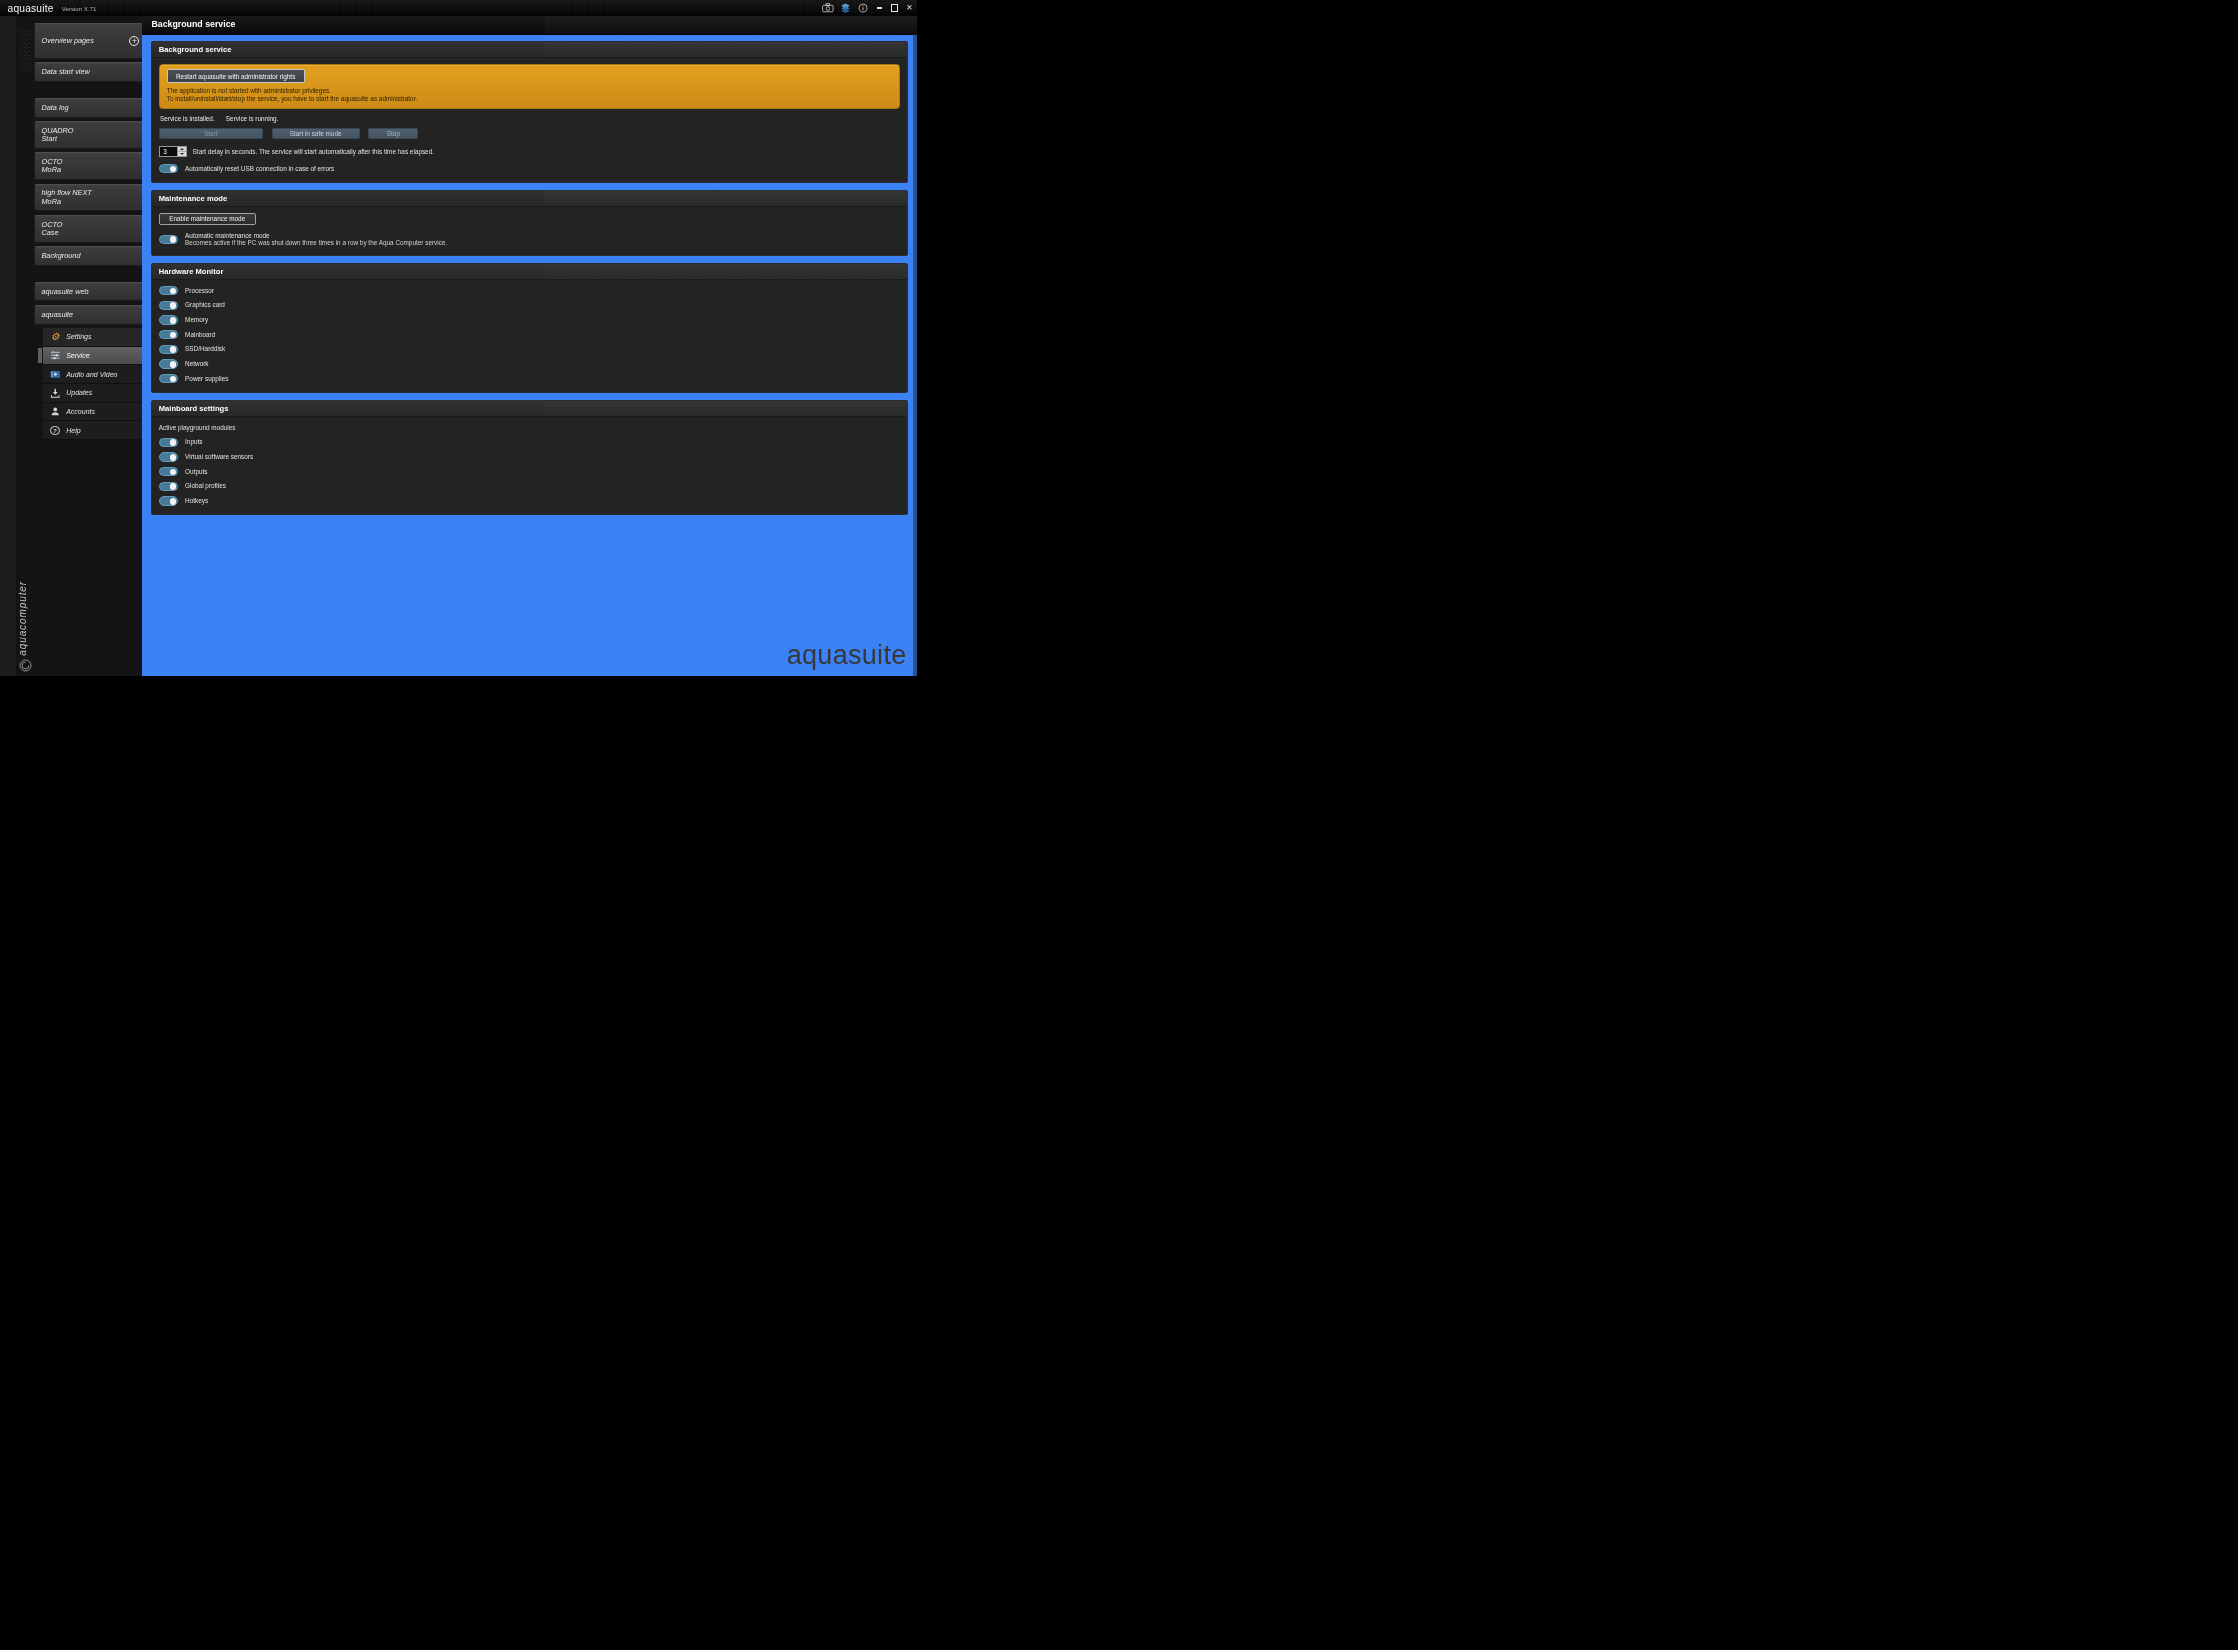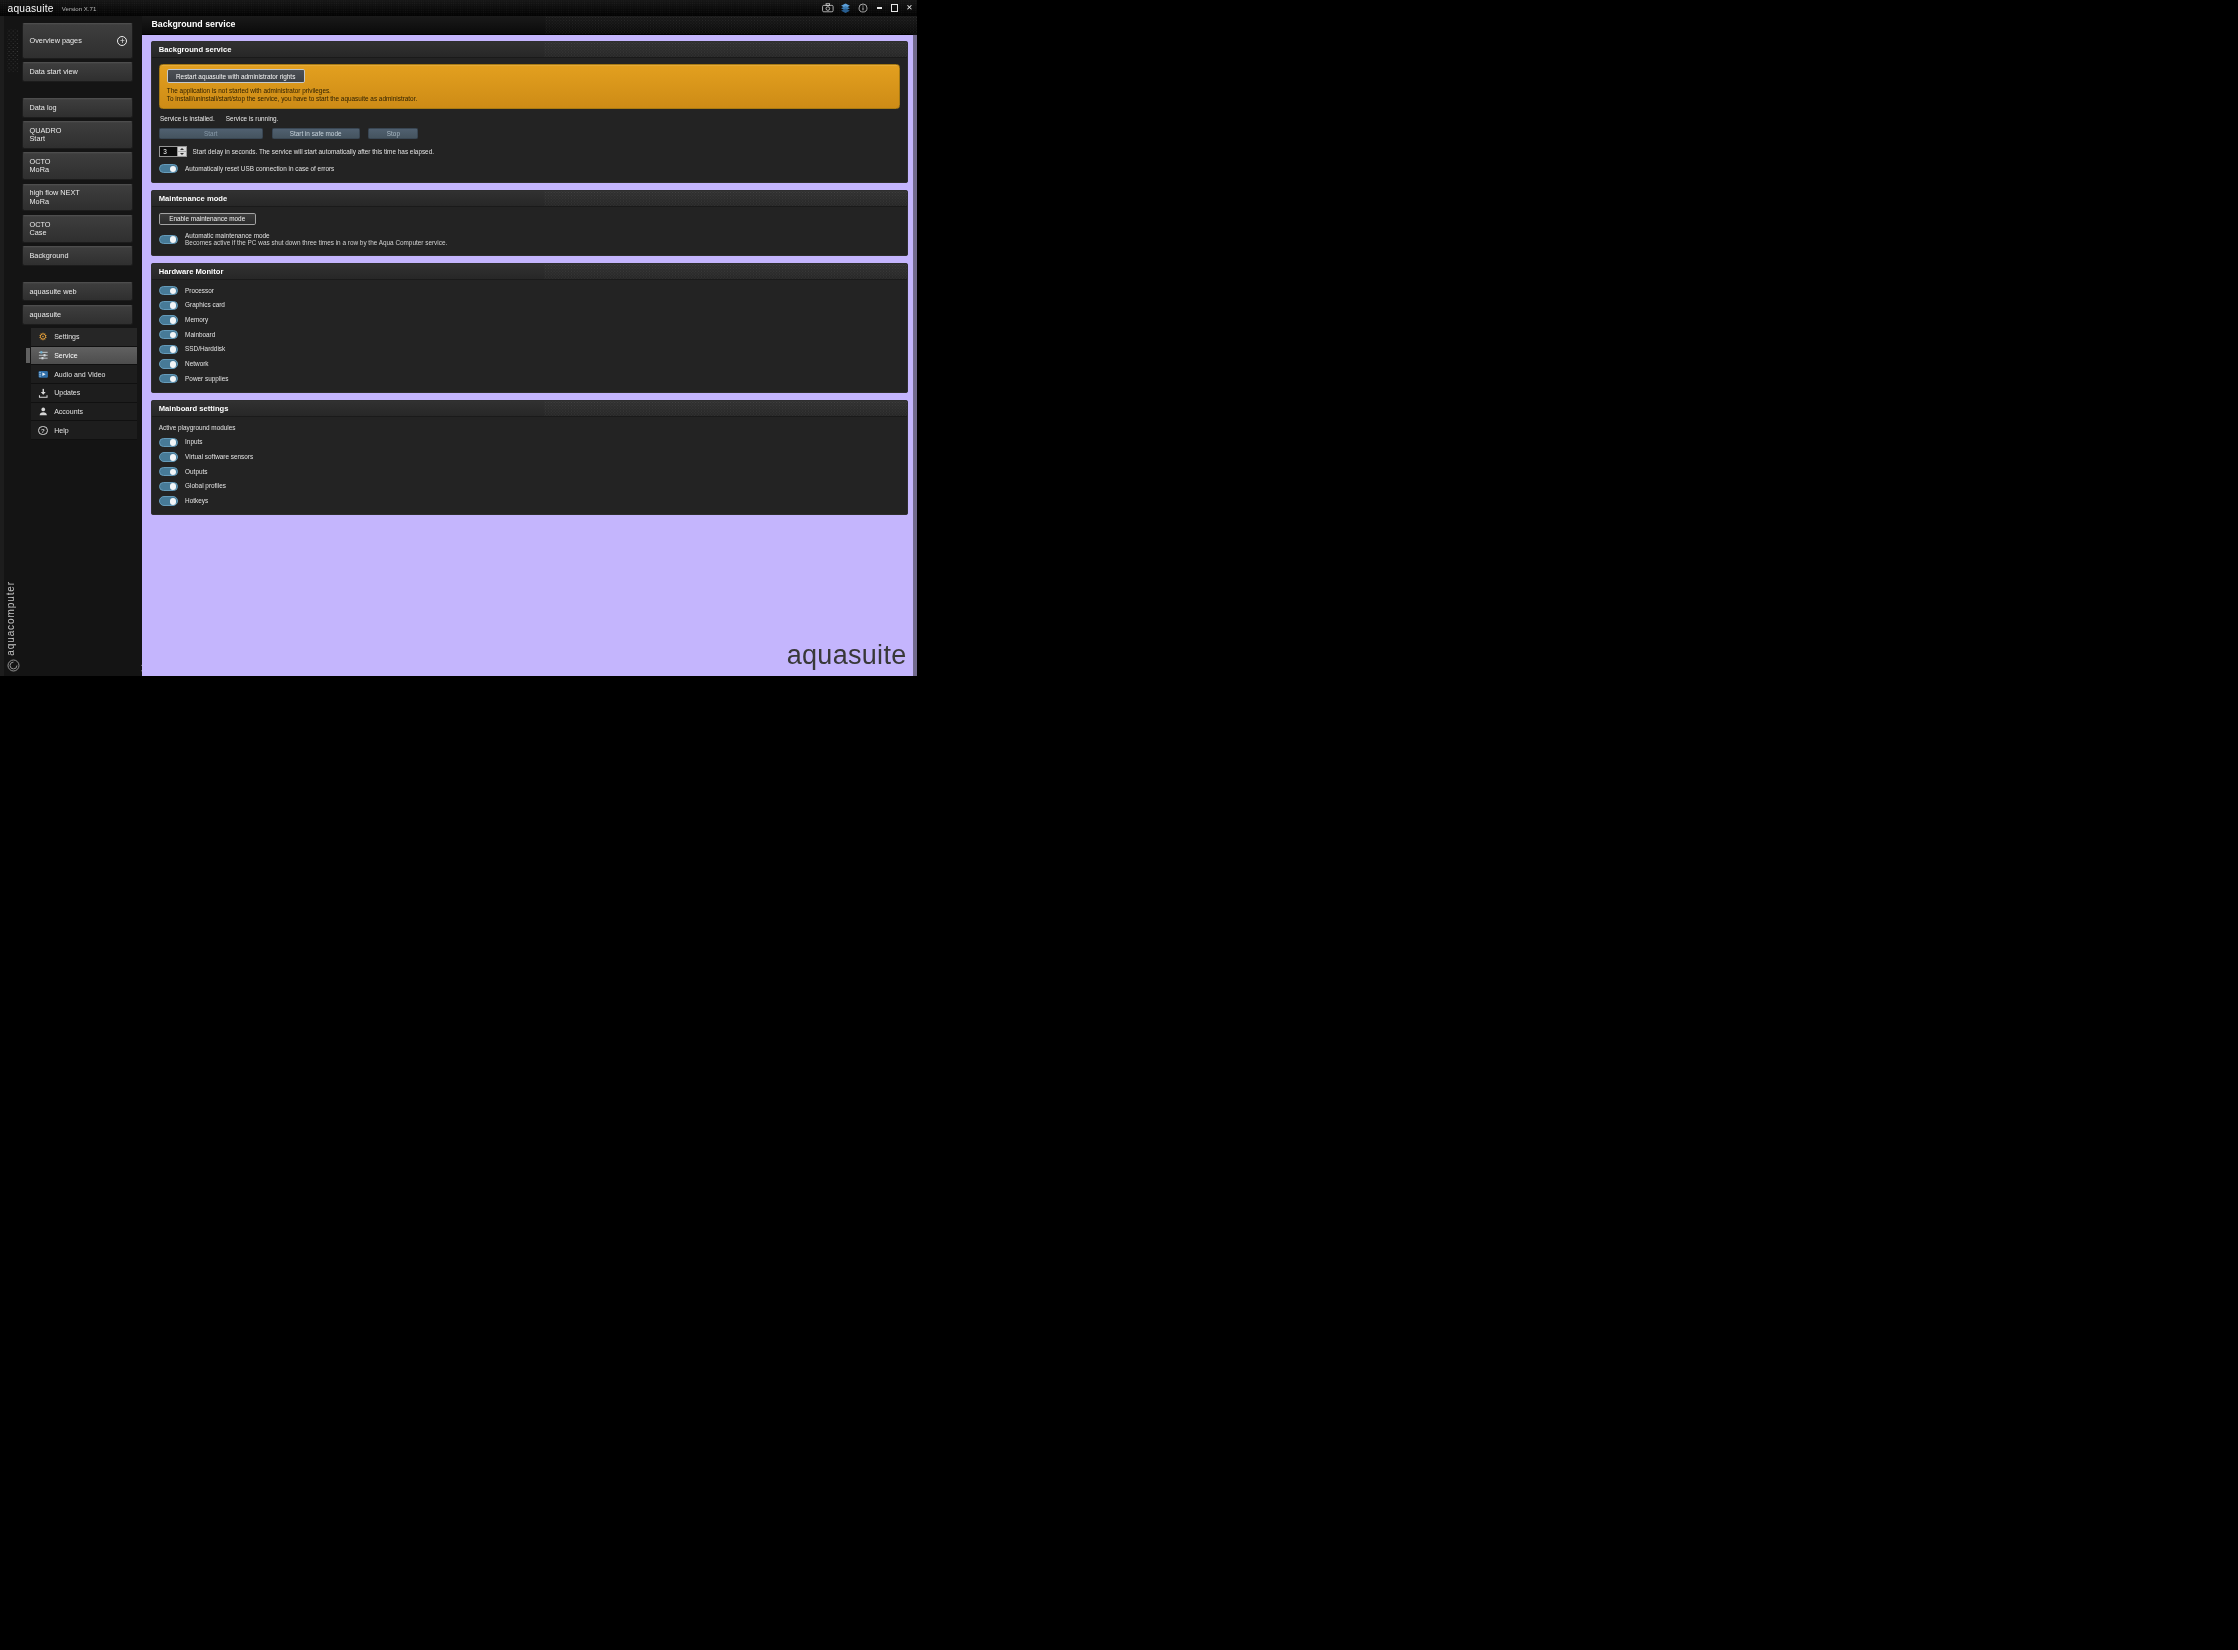--- a/index.html
+++ b/index.html
@@ -12,21 +12,21 @@
   .app-name{font-size:10.2px;color:#fafafa;letter-spacing:0.2px;margin-left:7.6px;}
   .app-version{font-size:6.1px;color:#b5b5b5;margin-left:8.2px;margin-top:1.8px;}
   .tb-right{margin-left:auto;display:flex;align-items:center;gap:0;}
   .tb-icon{width:17.5px;height:16px;display:flex;align-items:center;justify-content:center;cursor:pointer;}
   .winctl{width:15px;height:16px;display:flex;align-items:center;justify-content:center;color:#e6e6e6;cursor:pointer;}
   .min-glyph{display:block;width:5.8px;height:1.2px;background:#e6e6e6;}
   .max-glyph{display:block;width:5.3px;height:5.3px;border:0.8px solid #e6e6e6;}
   .close-glyph{font-size:7.6px;line-height:7.6px;color:#f2f2f2;}
 
   
-  .sidebar{position:absolute;left:4px;top:16px;bottom:0;width:142px;background:#141414;border-right:0.6px solid #000;}
+  .sidebar{position:absolute;left:16px;top:16px;bottom:0;width:142px;background:#141414;border-right:0.6px solid #000;font-style:italic;}
   .grip{position:absolute;left:2.9px;top:13px;width:11.7px;height:43px;
     background-image:radial-gradient(#4e4e4e 0.6px,transparent 0.8px),radial-gradient(#3a3a3a 0.6px,transparent 0.8px);
     background-size:4.1px 4.1px,4.1px 4.1px;background-position:0 0,2px 2px;}
   .sb-items{padding:7px 0 0 17.5px;width:111px;}
   .sb-item{position:relative;box-sizing:border-box;width:111px;background:linear-gradient(#3e3e3e,#2f2f2f);
     border:0.6px solid #1c1c1c;border-top-color:#4d4d4d;border-radius:2.3px;color:#eaeaea;font-size:7.3px;
     line-height:8.2px;padding:4.7px 7px;margin-bottom:3.5px;white-space:pre-line;cursor:pointer;
     box-shadow:inset 0 0.6px 0 rgba(255,255,255,0.05);}
   .sb-item.gap{margin-top:16px;}
   .add-circle{position:absolute;right:4.1px;top:50%;margin-top:-5.3px;width:10px;height:10px;border:0.9px solid #ededed;
@@ -42,21 +42,21 @@
   .gear-glyph{font-size:10px;color:#e5a03a;line-height:11px;}
   .help-circle{box-sizing:border-box;width:9.4px;height:9.4px;border:0.9px solid #d6d6d6;border-radius:50%;
     color:#d6d6d6;font-size:6.1px;font-weight:bold;text-align:center;line-height:7.6px;}
   .brand-vert{position:absolute;left:0.6px;bottom:20px;writing-mode:vertical-rl;transform:rotate(180deg);
     font-size:10px;color:#c6c6c6;letter-spacing:0.9px;}
   .sb-logo{position:absolute;left:2.9px;bottom:4.1px;width:13px;height:13px;}
   .sb-scroll{position:absolute;right:1.2px;bottom:1.8px;display:flex;flex-direction:column;align-items:center;gap:1.8px;}
   .scroll-arrow{font-size:4.7px;color:#9a9a9a;line-height:4.7px;cursor:pointer;}
 
   
-  .content{position:absolute;left:142px;top:16px;right:0;bottom:0;background:#c4b5fd;overflow:hidden;}
+  .content{position:absolute;left:142px;top:16px;right:0;bottom:0;background:#3b82f6;overflow:hidden;}
   .content-scrollstrip{position:absolute;right:0;top:17.5px;bottom:0;width:4.1px;background:#202020;opacity:.5;}
   .content-header{position:relative;height:17.5px;background:linear-gradient(#1a1a1a,#0a0a0a);border-bottom:0.6px solid #000;}
   .content-title{font-size:8.8px;font-weight:bold;color:#fff;line-height:17.5px;padding-left:9.4px;}
   .texdots::after{content:"";position:absolute;top:0;right:0;bottom:0;width:48%;pointer-events:none;
     background-image:radial-gradient(rgba(225,225,225,0.10) 0.6px,transparent 0.8px),radial-gradient(rgba(225,225,225,0.06) 0.6px,transparent 0.8px);
     background-size:2.9px 2.9px,2.9px 2.9px;background-position:0 0,1.5px 1.5px;}
   .panels{padding:6.4px 9.4px 0 8.8px;}
   .panel{background:#232323;border:0.6px solid #2e2e2e;border-radius:1.8px;margin-bottom:7px;overflow:hidden;}
   .panel-header{position:relative;height:15px;background:linear-gradient(#313131,#272727);border-bottom:0.6px solid #1a1a1a;
     display:flex;align-items:center;padding-left:7px;}

